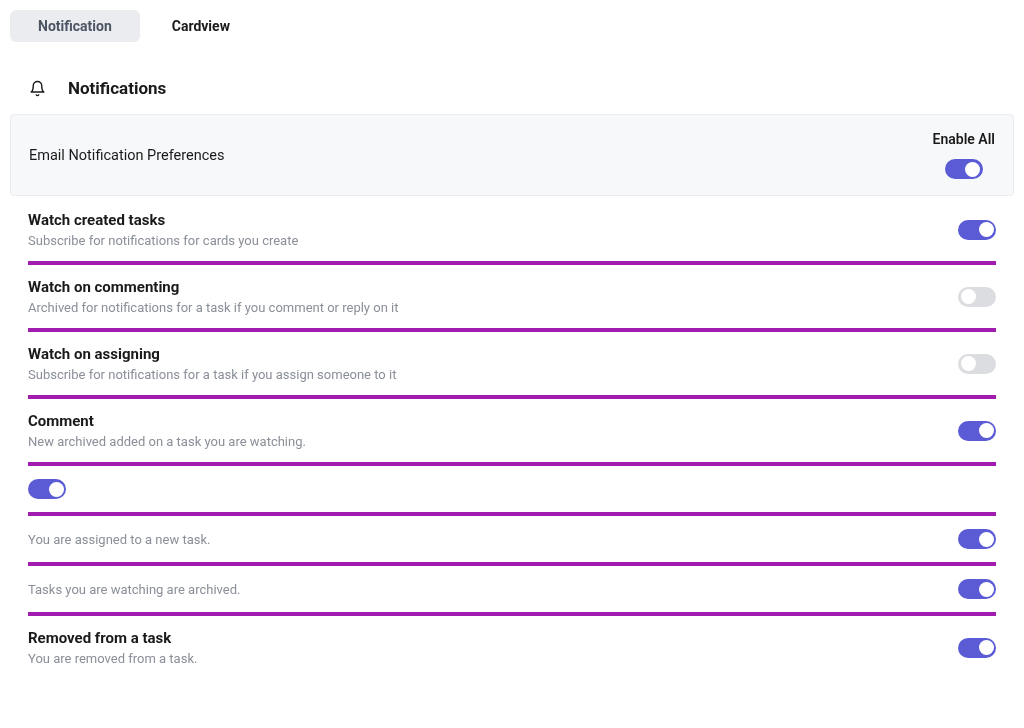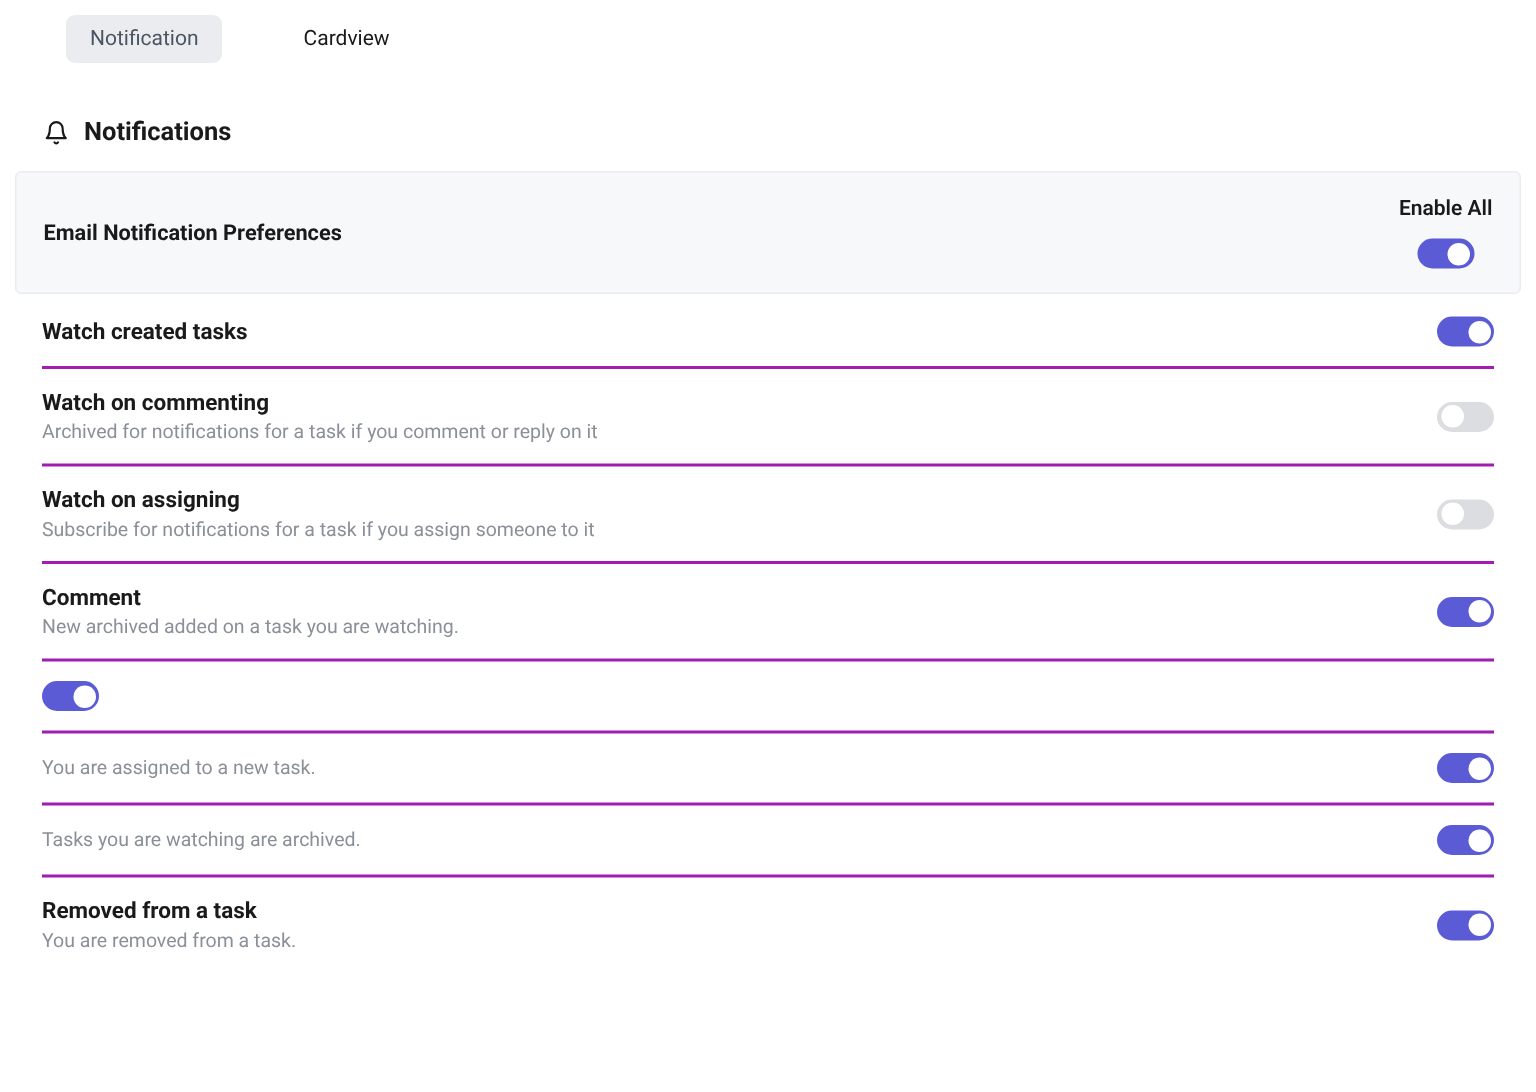--- a/index.html
+++ b/index.html
@@ -16,39 +16,38 @@
     .container {
       width: 1024px;
       padding: 10px;
     }
     .tabs {
       display: flex;
       gap: 4px;
       margin-bottom: 20px;
     }
     .tab {
-      padding: 8px 16px;
+      padding: 8px 28px;
       font-size: 14px;
-      font-weight: 400;
+      font-weight: 700;
       color: #1a1a1a;
       cursor: pointer;
       border-radius: 6px;
-      margin-left: 34px;
     }
     .tab.active {
       background: #ebecef;
       color: #4b5563;
     }
     .tab.inactive {
       color: #1a1a1a;
     }
     .page-header {
       display: flex;
       align-items: center;
-      gap: 10px;
+      gap: 22px;
       padding: 16px 18px 16px 18px;
     }
     .page-header .icon {
       width: 18px;
       height: 18px;
       display: flex;
       align-items: center;
       justify-content: center;
     }
     .page-header h1 {
@@ -61,21 +60,21 @@
       align-items: center;
       justify-content: space-between;
       padding: 16px 18px;
       background: #f7f8fa;
       border: 1px solid #ebecef;
       border-radius: 4px;
       margin: 0 0 2px 0;
     }
     .section-header-title {
       font-size: 14.5px;
-      font-weight: 700;
+      font-weight: 400;
       color: #1a1a1a;
     }
     .enable-all {
       display: flex;
       align-items: center;
       gap: 12px;
       flex-direction: column;
     }
     .enable-all-label {
       font-size: 14px;
@@ -83,21 +82,21 @@
       color: #1a1a1a;
     }
     .pref-list {
       padding: 0 18px;
     }
     .pref-row {
       display: flex;
       align-items: center;
       justify-content: space-between;
       padding: 13px 0;
-      border-bottom: 2px solid #a21caf;
+      border-bottom: 4px solid #a21caf;
     }
     .pref-row:last-child {
       border-bottom: none;
     }
     .pref-text {
       display: flex;
       flex-direction: column;
       gap: 4px;
     }
     .pref-title {
@@ -166,20 +165,21 @@
       <div class="toggle on">
         <div class="toggle-knob"></div>
       </div>
     </div>
   </div>
 
   <div class="pref-list" id="pref-list">
       <div class="pref-row">
         <div class="pref-text">
           <div class="pref-title">Watch created tasks</div>
+          <div class="pref-desc">Subscribe for notifications for cards you create</div>
         </div>
         <div class="toggle on">
           <div class="toggle-knob"></div>
         </div>
       </div>
       <div class="pref-row">
         <div class="pref-text">
           <div class="pref-title">Watch on commenting</div>
           <div class="pref-desc">Archived for notifications for a task if you comment or reply on it</div>
         </div>

